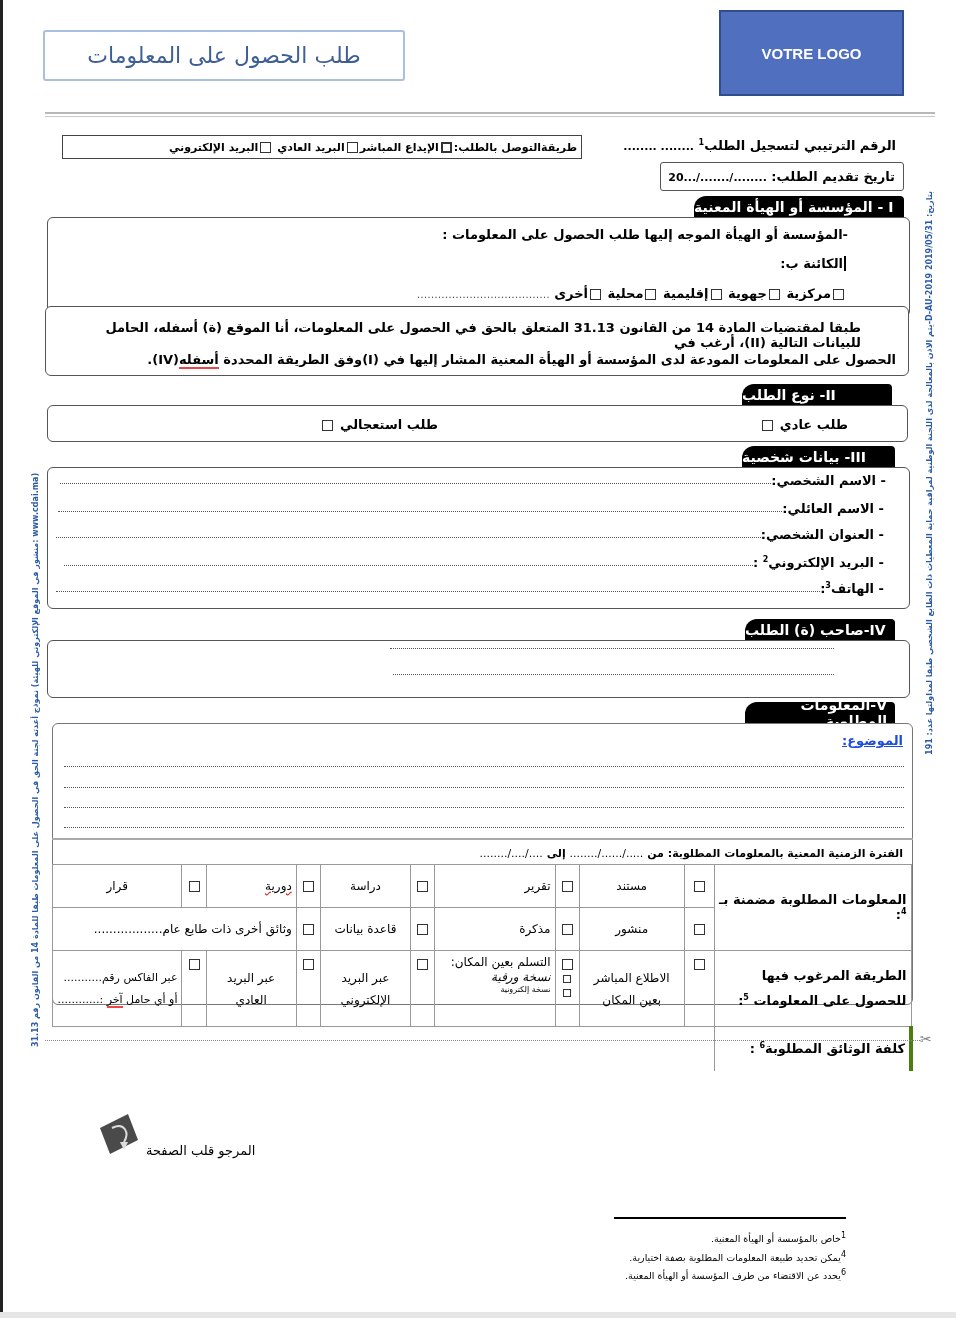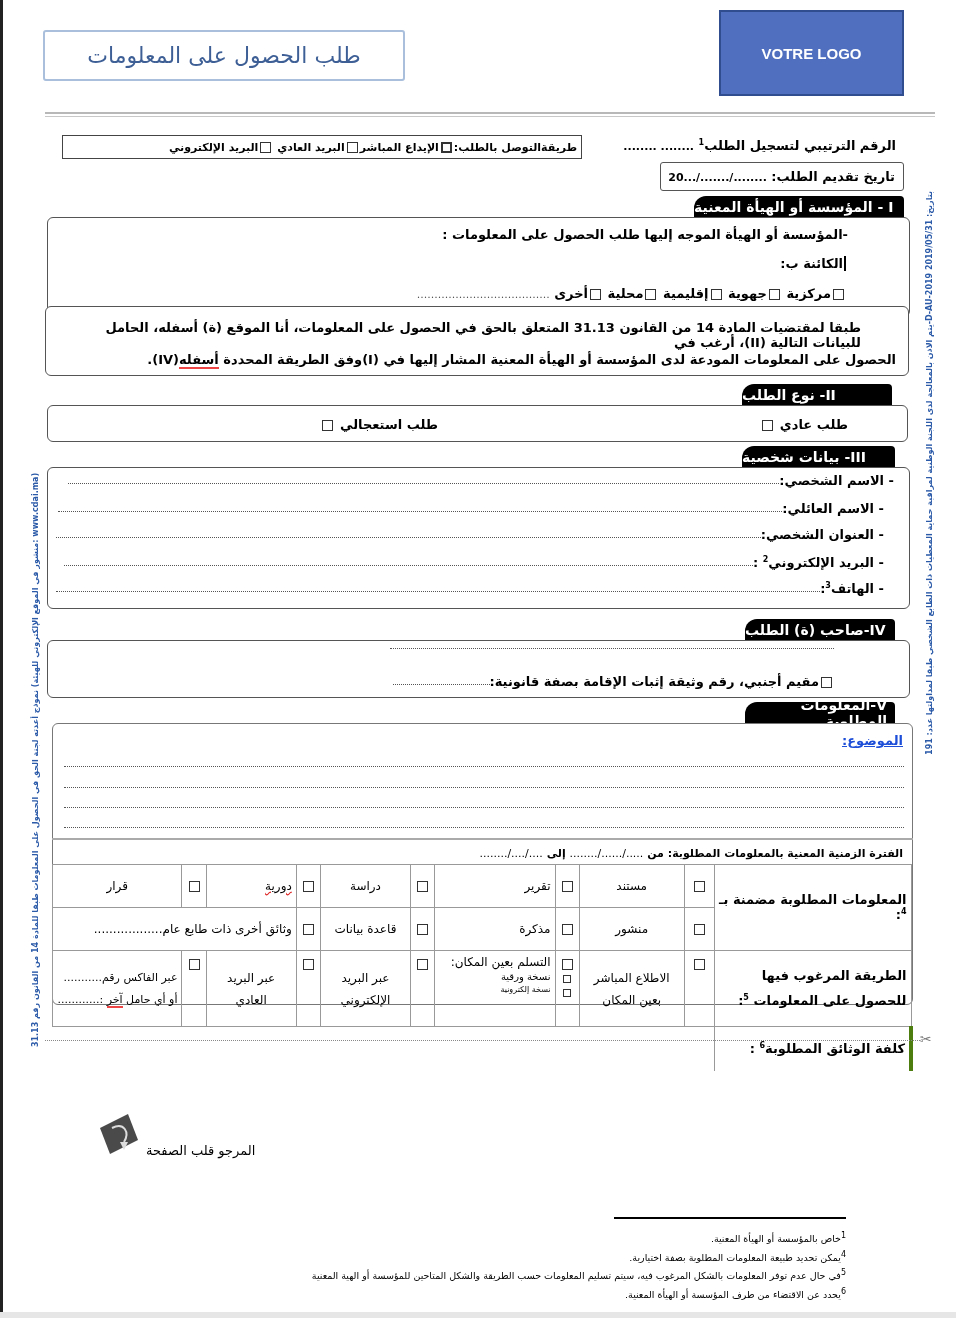--- a/index.html
+++ b/index.html
@@ -109,21 +109,21 @@
   <span>طلب عادي</span> <span class="chk"></span>
 </div>
 <div class="rtl txt bold" style="position:absolute; right:518px; top:417px;">
   <span>طلب استعجالي</span> <span class="chk"></span>
 </div>
 
 <div class="sec-tab" style="left:742px; top:446px; width:153px; height:21px;">
   <span>III- بيانات شخصية</span>
 </div>
 <div class="panel" style="left:47px; top:467px; width:863px; height:142px;"></div>
-<div class="line-row txt bold" style="left:68px; top:473px; width:826px;">
+<div class="line-row txt bold" style="left:60px; top:473px; width:826px;">
   <span>- الاسم الشخصي:</span>
     <span class="dots"></span>
 </div>
 <div class="line-row txt bold" style="left:58px; top:501px; width:826px;">
   <span>- الاسم العائلي:</span>
     <span class="dots"></span>
 </div>
 <div class="line-row txt bold" style="left:56px; top:527px; width:828px;">
   <span>- العنوان الشخصي:</span>
     <span class="dots"></span>
@@ -138,21 +138,20 @@
 </div>
 
 <div class="sec-tab" style="left:745px; top:619px; width:150px; height:21px;">
   <span>IV-صاحب (ة) الطلب</span>
 </div>
 <div class="panel" style="left:47px; top:640px; width:863px; height:58px;"></div>
 <div class="line-row txt bold" style="left:390px; top:648px; width:444px;">
     <span class="dots"></span>
 </div>
 <div class="line-row txt bold" style="left:393px; top:674px; width:441px;">
-  <span><span class="chk"></span><span>مقيم أجنبي، رقم وثيقة إثبات الإقامة بصفة قانونية:</span></span>
     <span class="dots"></span>
 </div>
 
 <div class="sec-tab" style="left:745px; top:702px; width:150px; height:21px;">
   <span>V-المعلومات المطلوبة</span>
 </div>
 <div class="panel" style="left:52px; top:723px; width:861px; height:282px; border-color:#777;"></div>
 <div class="rtl txt bold" style="position:absolute; right:53px; top:733px; color:#1d4ed8; text-decoration:underline;">الموضوع:</div>
 <div style="position:absolute; left:64px; top:766px; width:840px; border-top:1px dotted #555;"></div>
 <div style="position:absolute; left:64px; top:787px; width:840px; border-top:1px dotted #555;"></div>
@@ -192,21 +191,21 @@
     <td style="text-align:center;"><span class="chk"></span></td>
     <td colspan="3">وثائق أخرى ذات طابع عام..................</td>
   </tr>
   <tr style="height:58px;">
     <td style="font-weight:bold; font-size:13px; line-height:22px;"><span>الطريقة المرغوب فيها للحصول على المعلومات</span> <sup>5</sup>:</td>
     <td style="text-align:center; vertical-align:top; padding-top:6px;"><span class="chk"></span></td>
     <td style="text-align:center; line-height:22px;">الاطلاع المباشر بعين المكان</td>
     <td style="text-align:center; vertical-align:top; padding-top:6px; line-height:14px;"><span class="chk"></span><br><span class="chk tiny"></span><br><span class="chk tiny"></span></td>
     <td style="vertical-align:top; padding-top:4px;">
       <div>التسلم بعين المكان:</div>
-      <div style="font-size:10px; line-height:16px;">نسخة ورقية</div>
+      <div style="font-size:12px; line-height:16px;font-style:italic;">نسخة ورقية</div>
       <div style="font-size:8px;">نسخة إلكترونية</div>
     </td>
     <td style="text-align:center; vertical-align:top; padding-top:6px;"><span class="chk"></span></td>
     <td style="text-align:center; line-height:22px;">عبر البريد الإلكتروني</td>
     <td style="text-align:center; vertical-align:top; padding-top:6px;"><span class="chk"></span></td>
     <td style="text-align:center; line-height:22px;">عبر البريد العادي</td>
     <td style="text-align:center; vertical-align:top; padding-top:6px;"><span class="chk"></span></td>
     <td style="font-size:11px; line-height:22px; white-space:nowrap;">
       <div>عبر الفاكس رقم...........</div>
       <div><span>أو أي حامل </span><span class="u-blue">آخر</span><span> :............</span></div>
@@ -233,17 +232,16 @@
   <polygon points="2,16 30,2 40,28 12,42" fill="#4a4a4a"></polygon>
   <path d="M14,16 C26,10 32,20 26,30" fill="none" stroke="#ddd" stroke-width="2"></path>
   <polygon points="22,30 30,30 26,38" fill="#ddd"></polygon>
 </svg>
 <div class="flip-text">المرجو قلب الصفحة</div>
 
 <div class="fn-rule"></div>
 <div class="footnotes">
   <div><sup>1</sup><span>خاص بالمؤسسة أو الهيأة المعنية.</span></div>
   <div><sup>4</sup><span>يمكن تحديد طبيعة المعلومات المطلوبة بصفة اختيارية.</span></div>
-  <div><sup>5</sup><span>في حال عدم توفر المعلومات بالشكل المرغوب فيه، سيتم تسليم المعلومات حسب الطريقة والشكل المتاحين للمؤسسة أو الهية المعنية</span></div>
   <div><sup>6</sup><span>يحدد عن الاقتضاء من طرف المؤسسة أو الهيأة المعنية.</span></div>
 </div>
 
 <div class="bottom-band"></div>
 
 </body></html>

